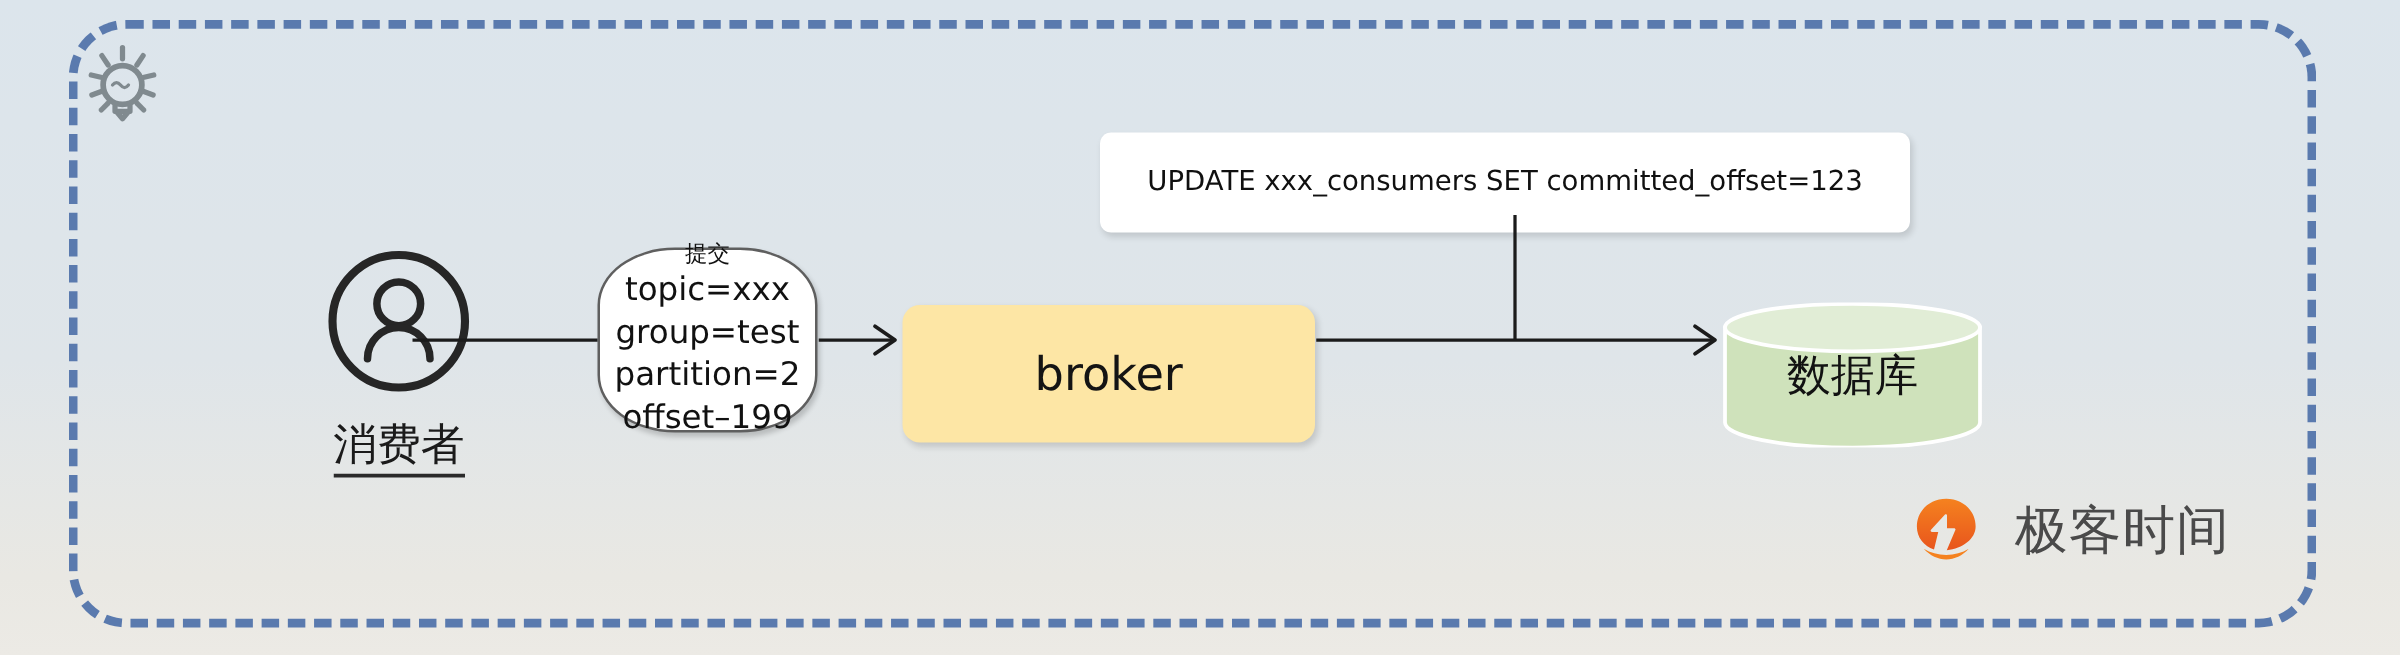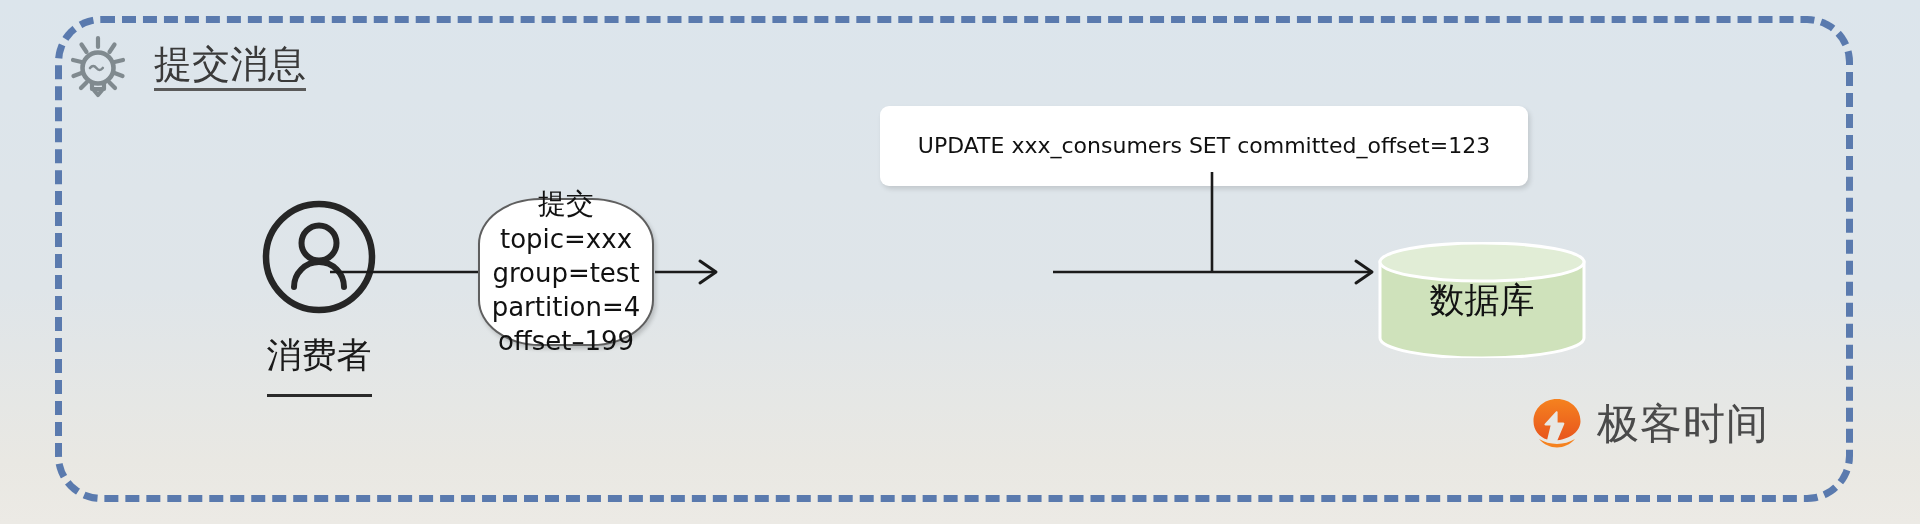--- a/index.html
+++ b/index.html
@@ -67,21 +67,21 @@
     width: 118px;
     height: 118px;
     display: block;
     margin: 0 auto;
   }
   .consumer-label {
     margin-top: 16px;
     font-size: 35px;
     color: #1b1b1b;
     display: inline-block;
-    padding-bottom: 15px;
+    padding-bottom: 0;
     border-bottom: 3px solid #2a2a2a;
     font-family: "DejaVu Sans", "Liberation Sans", sans-serif;
   }
 
   
   .msg-bubble {
     position: absolute;
     left: 478px;
     top: 198px;
     width: 176px;
@@ -97,21 +97,21 @@
     gap: 1px;
     box-shadow: 2px 3px 4px rgba(0,0,0,0.18);
   }
   .msg-line {
     font-size: 26px;
     color: #111111;
     line-height: 1.27;
     white-space: nowrap;
     font-family: "DejaVu Sans", "Liberation Sans", sans-serif;
   }
-  .msg-line.cjk { font-size: 28px; }
+  .msg-line.cjk { font-size: 18px; }
 
   
   .broker-box {
     position: absolute;
     left: 722px;
     top: 244px;
     width: 330px;
     height: 110px;
     background: #fde6a5;
     border-radius: 14px;
@@ -186,20 +186,21 @@
     display: flex;
     align-items: center;
     gap: 13px;
   }
   .brand-mark { width: 54px; height: 54px; display: block; }
   .brand-text {
     font-size: 42px;
     color: #4a4a4a;
     letter-spacing: 1px;
     font-family: "DejaVu Sans", "Liberation Sans", sans-serif;
+    margin-left: 15px;
   }
 </style>
 </head>
 <body>
 
 <div id="canvas">
 
   <div class="dashed-frame"></div>
 
   <div class="header">
@@ -215,42 +216,44 @@
           <line x1="66.5" y1="50" x2="58.5" y2="47"></line>
           <line x1="25" y1="62" x2="30.5" y2="56.5"></line>
           <line x1="59" y1="62" x2="53.5" y2="56.5"></line>
         </g>
         <circle cx="42" cy="42" r="15.5" fill="none" stroke="#808a8f" stroke-width="4.6"></circle>
         <path d="M34 42 q3.2 -4 6.4 0 q3.2 4 6.4 0" fill="none" stroke="#808a8f" stroke-width="2.6" stroke-linecap="round"></path>
         <path d="M36 57 v6 h12 v-6" fill="none" stroke="#808a8f" stroke-width="4.2" stroke-linejoin="round"></path>
         <path d="M37 63 l5 6 l5 -6" fill="none" stroke="#808a8f" stroke-width="4.2" stroke-linejoin="round"></path>
       </svg>
     </span>
-    <span class="header-title">提交消息</span>
   </div>
 
   <div class="consumer-group">
     <span>
       <svg class="person-icon" viewBox="0 0 118 118" xmlns="http://www.w3.org/2000/svg">
         <circle cx="59" cy="59" r="53" fill="none" stroke="#262626" stroke-width="6.5"></circle>
         <circle cx="59" cy="45" r="17.5" fill="none" stroke="#262626" stroke-width="6"></circle>
         <path d="M34 89 a25 25 0 0 1 50 0" fill="none" stroke="#262626" stroke-width="6" stroke-linecap="round"></path>
       </svg>
     </span>
     <div><span class="consumer-label">消费者</span></div>
   </div>
 
   <div class="msg-bubble">
     <div class="msg-line cjk">提交</div>
     <div class="msg-line">topic=xxx</div>
     <div class="msg-line">group=test</div>
-    <div class="msg-line">partition=4</div>
+    <div class="msg-line">partition=2</div>
     <div class="msg-line">offset–199</div>
   </div>
 
+  <div class="broker-box">
+    <span class="broker-label">broker</span>
+  </div>
 
   <div class="sql-box">
     <div class="sql-line">UPDATE xxx_consumers SET committed_offset=123</div>
   </div>
 
   <div class="db-cyl">
     <svg width="208" height="116" viewBox="0 0 208 116" xmlns="http://www.w3.org/2000/svg">
       <path d="M2 20 L2 96 a102 20 0 0 0 204 0 L206 20 Z" fill="#cfe2bb" stroke="#ffffff" stroke-width="3"></path>
       <ellipse cx="104" cy="20" rx="102" ry="19" fill="#e1edd6" stroke="#ffffff" stroke-width="3"></ellipse>
     </svg>

